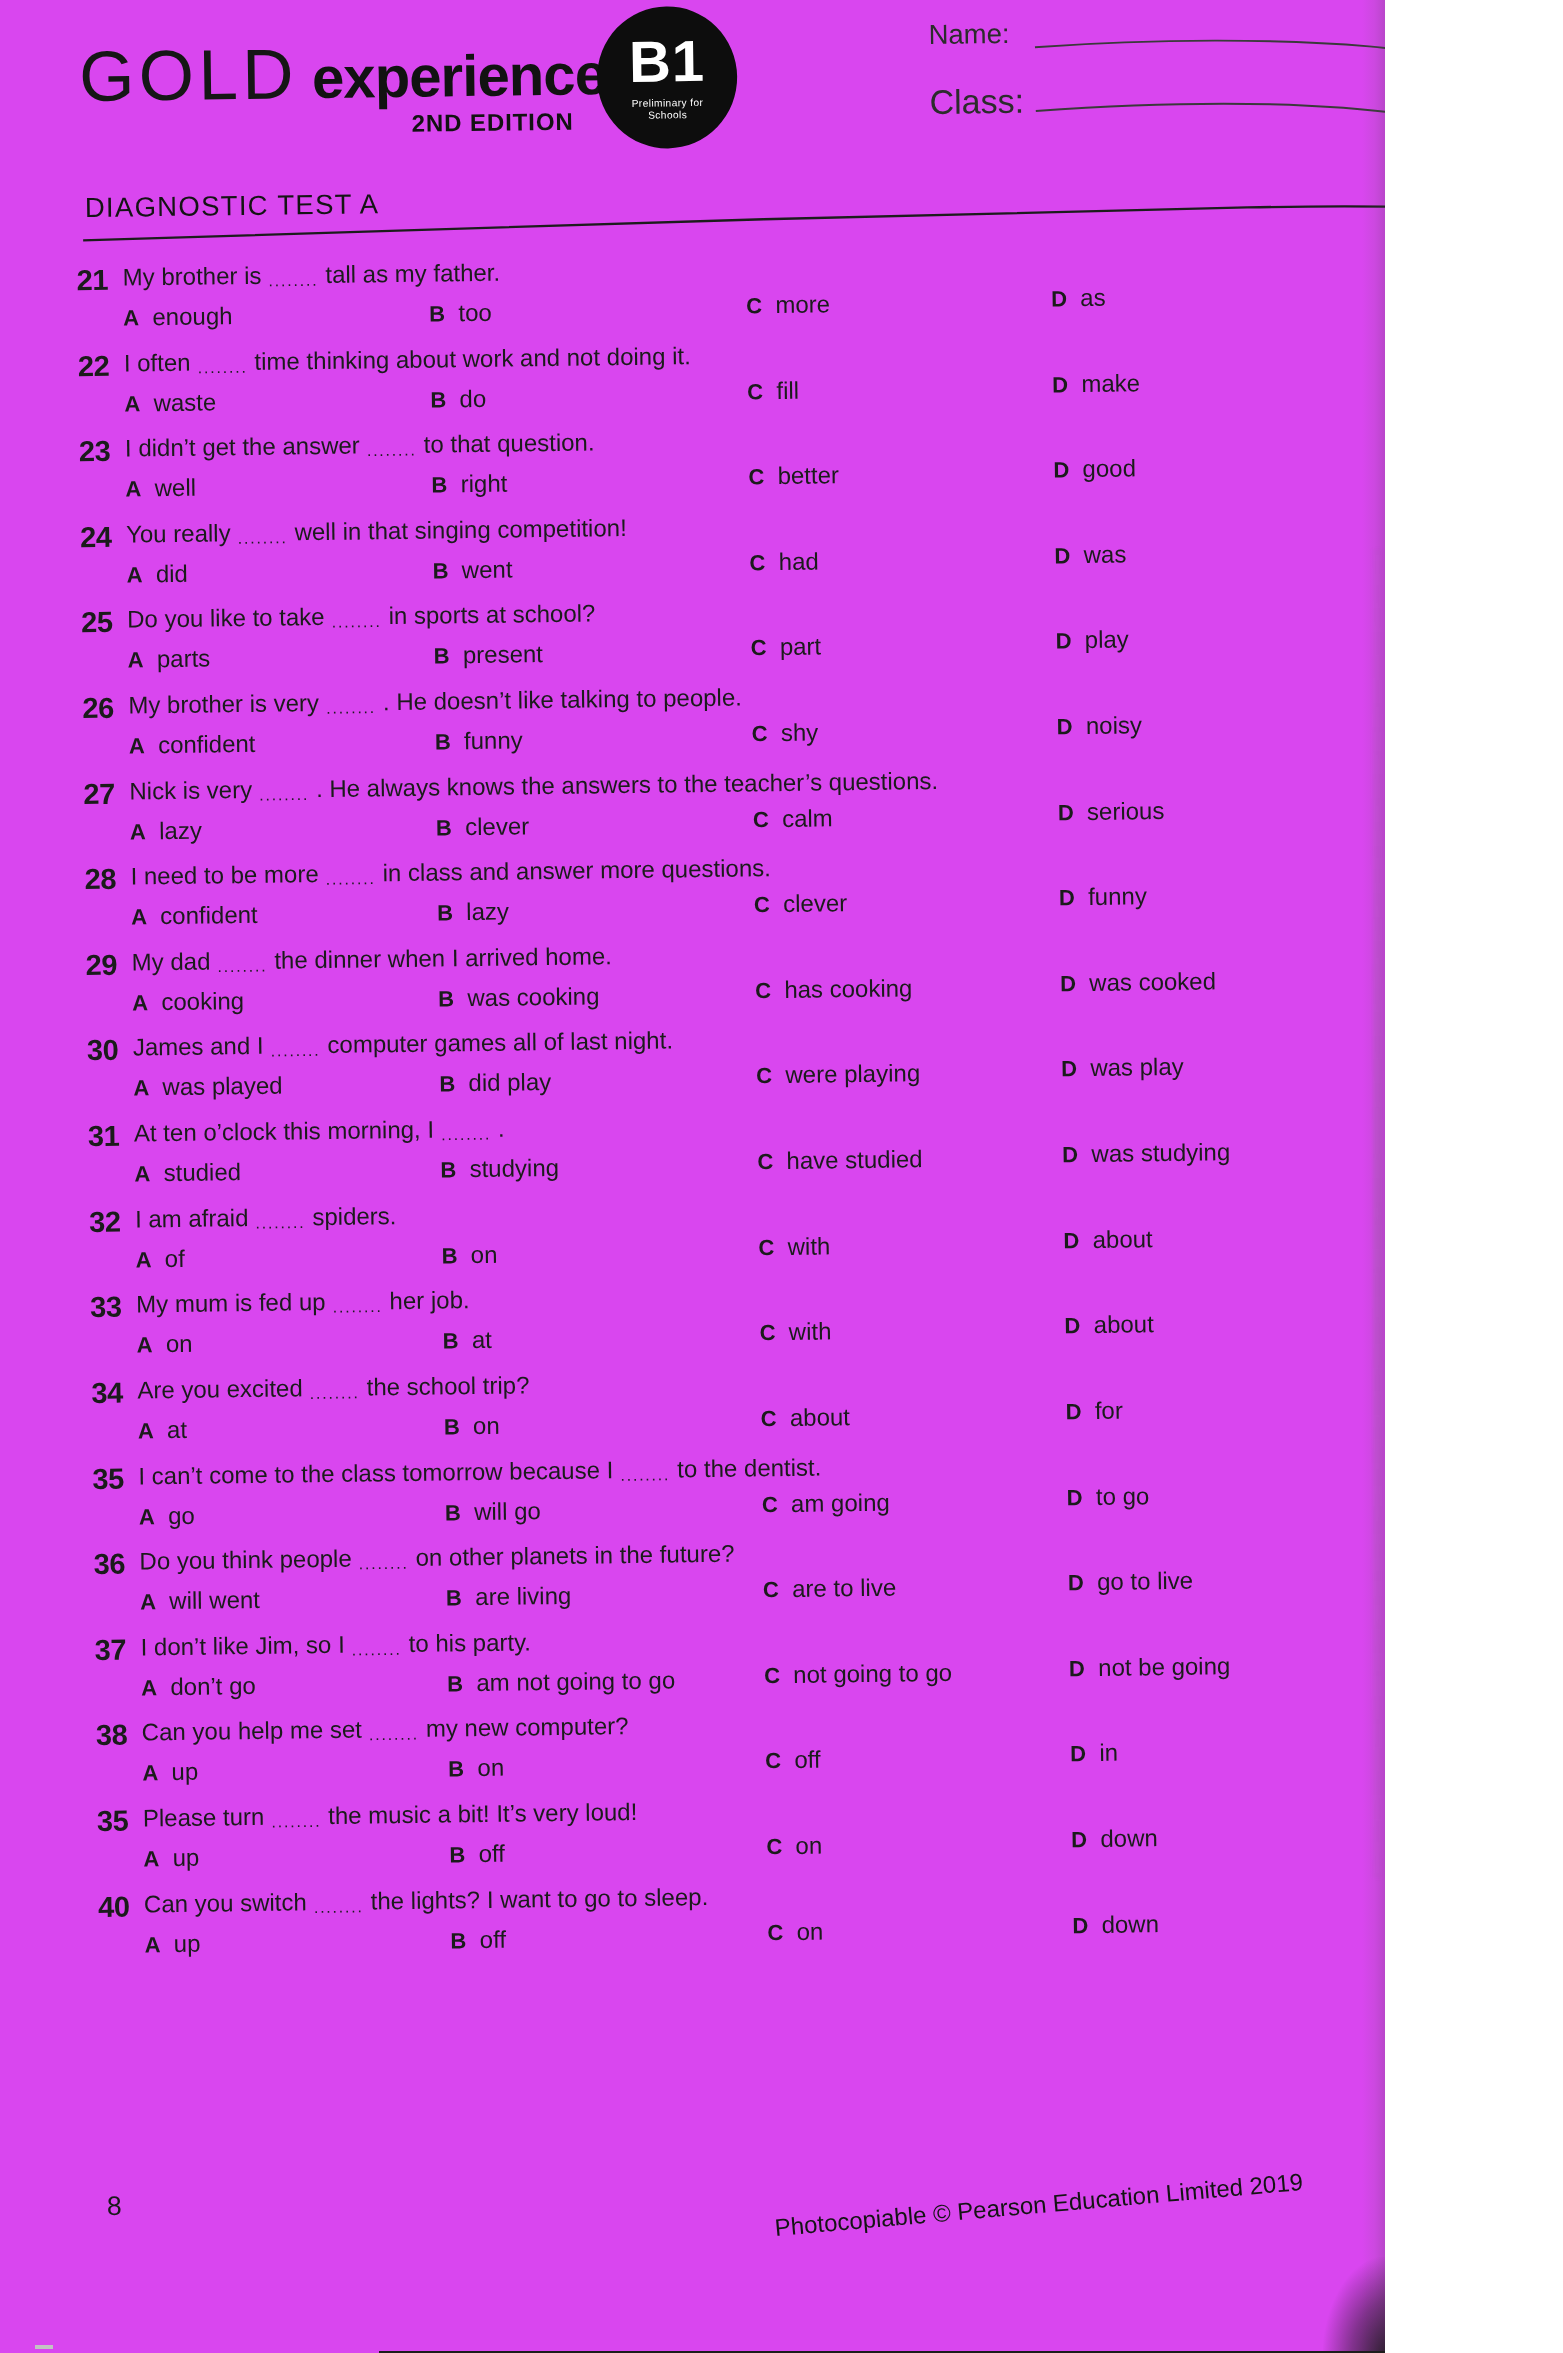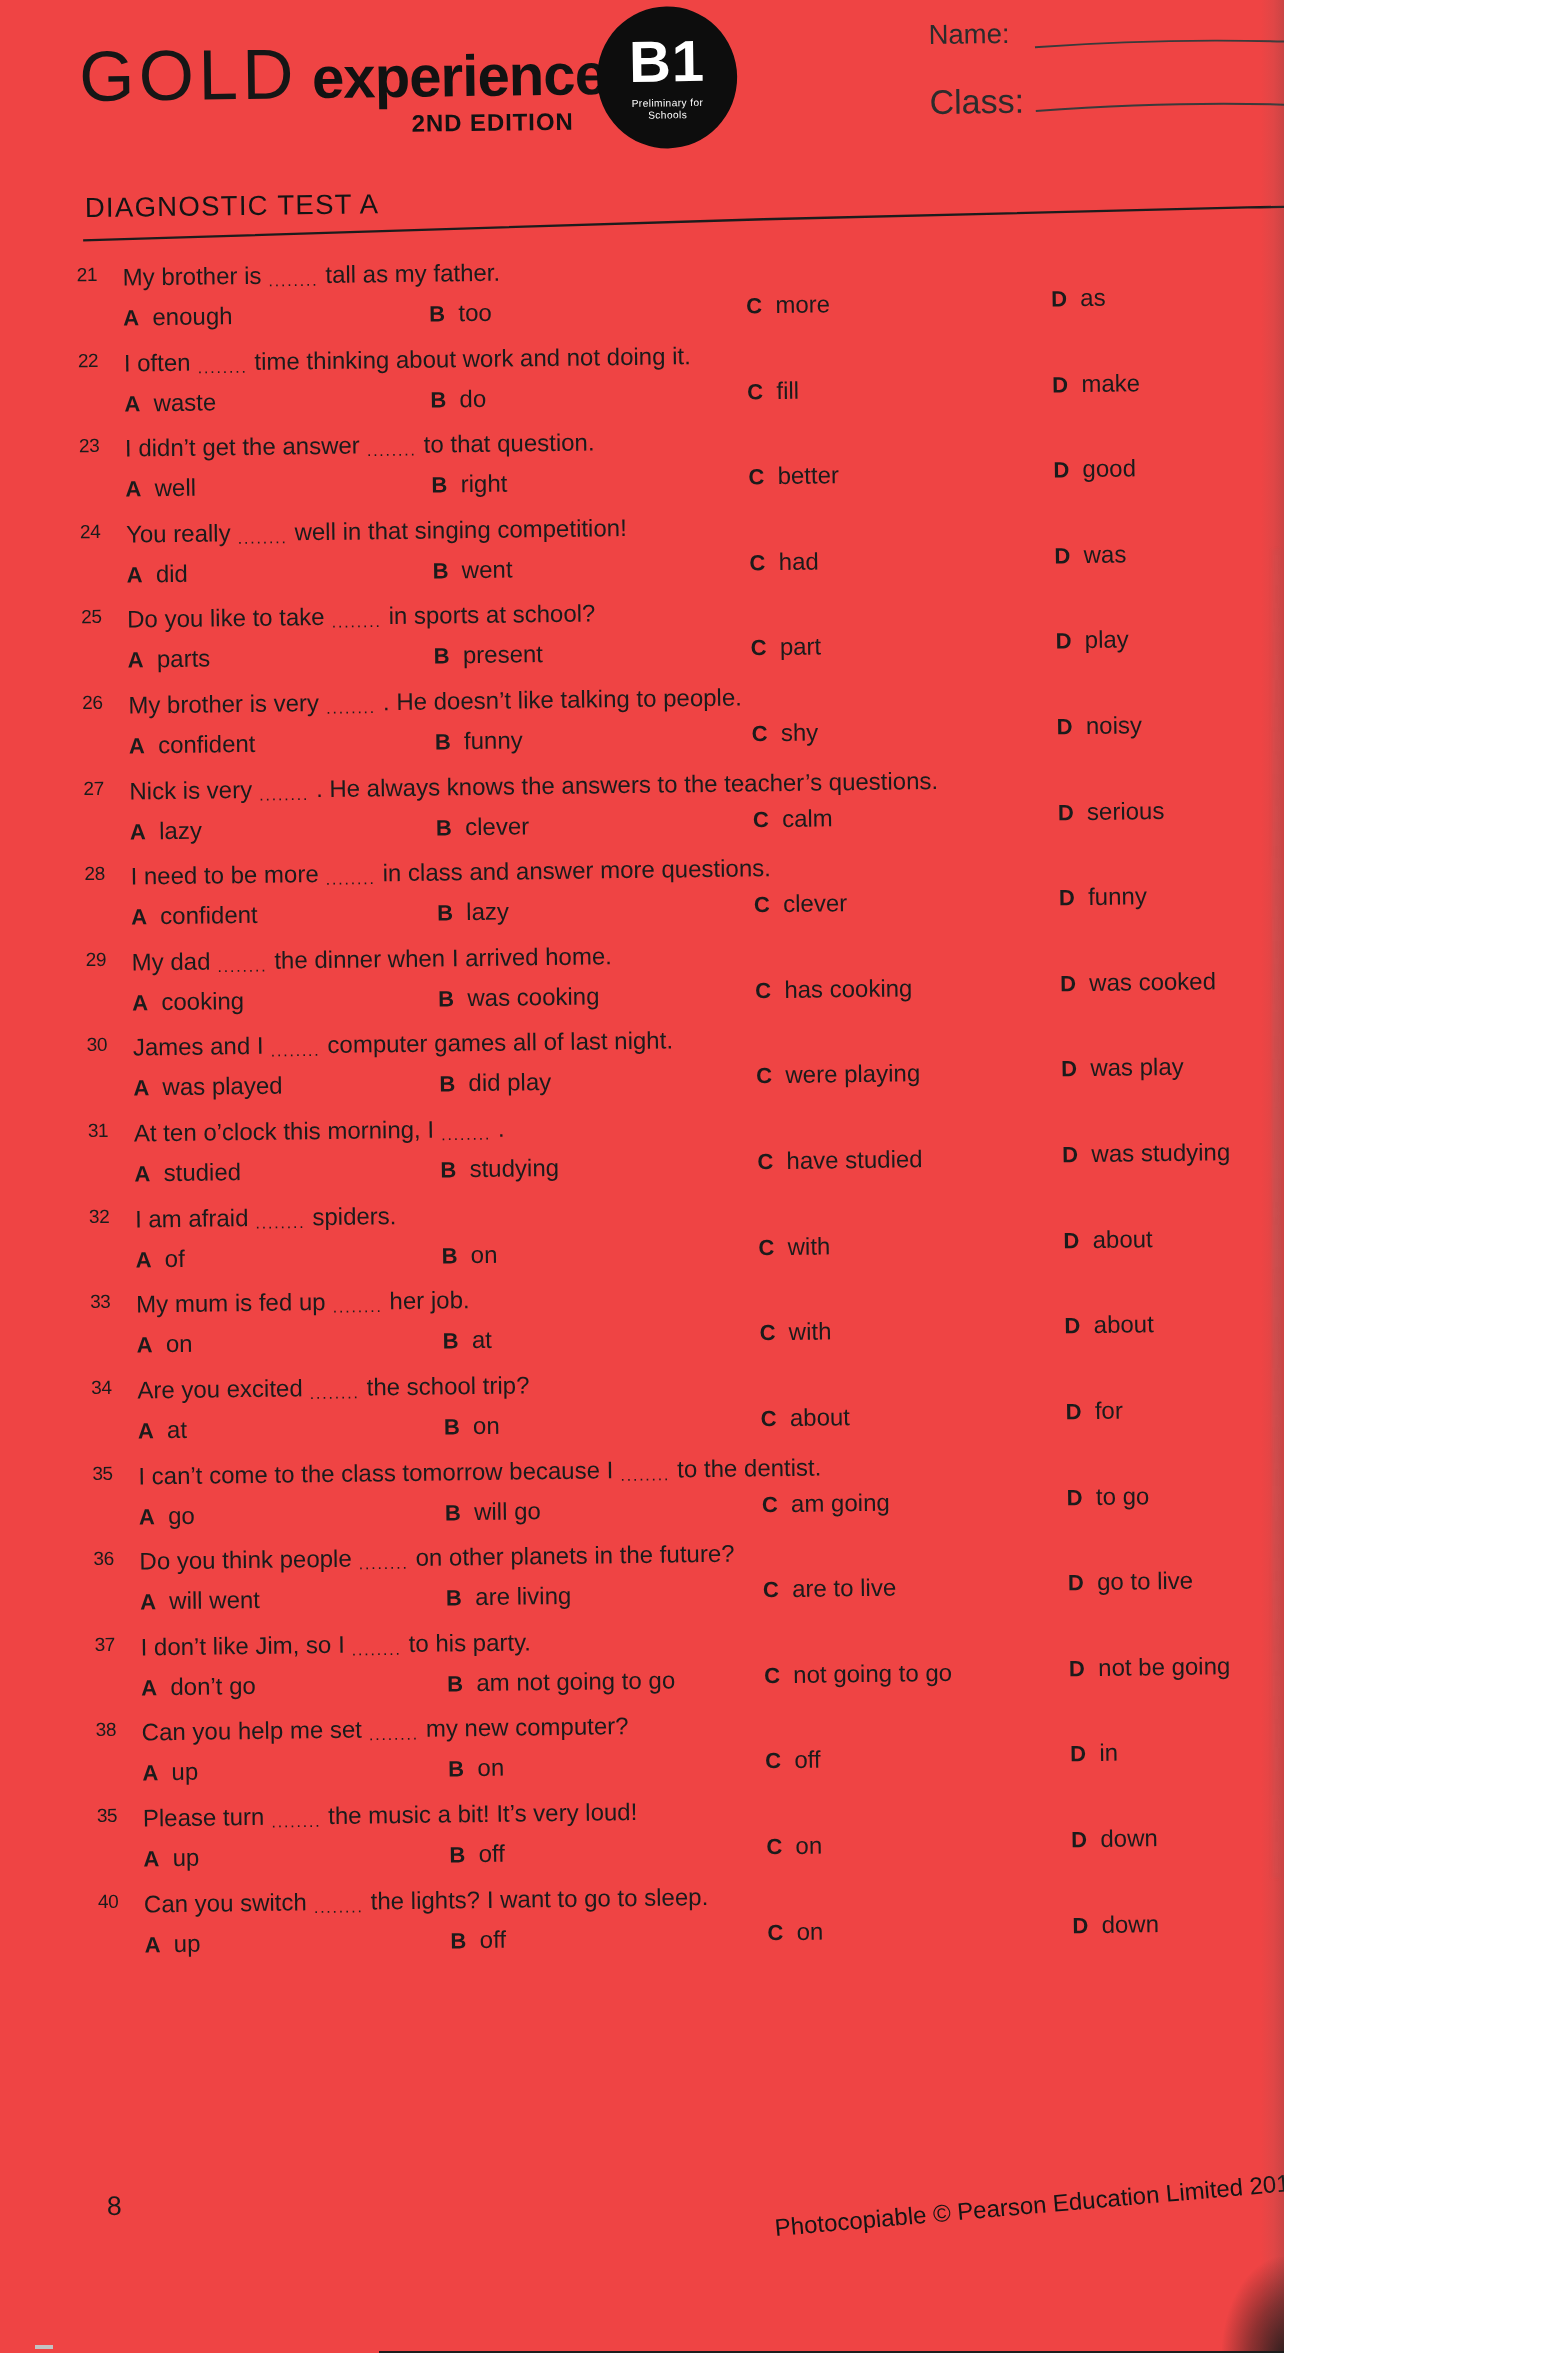--- a/index.html
+++ b/index.html
@@ -3,21 +3,21 @@
 <meta charset="utf-8">
 <style>
   html,body { margin:0; padding:0; }
   body {
     width:1563px; height:2354px;
     background:#ffffff;
     font-family:"Liberation Sans", sans-serif;
     color:#1b1b1b;
     overflow:hidden;
   }
-  .page { position:relative; width:1284px; height:2354px; background:#ef4444; overflow:hidden; }
+  .page { position:relative; width:1385px; height:2354px; background:#d946ef; overflow:hidden; }
 
   
   .right-edge {
     position:absolute; right:0; top:0; width:23px; height:100%;
     background:linear-gradient(to right, rgba(80,80,80,0) 0%, rgba(90,90,90,0.10) 55%, rgba(70,70,70,0.22) 100%);
   }
   .right-streak {
     position:absolute; right:3.5px; top:549px; width:8.9px; height:1329px;
     background:linear-gradient(to bottom, rgba(120,120,120,0.05), rgba(120,120,120,0.16), rgba(120,120,120,0.05));
     filter:blur(1.8px);
@@ -49,21 +49,21 @@
   .name-label  { position:absolute; left:942px; top:21px;  font-size:27.5px; color:#2c2c2c; }
   .class-label { position:absolute; left:942px; top:85px;  font-size:34px; color:#2c2c2c; }
 
   .test-title { position:absolute; left:96px; top:183px; font-size:27.5px; letter-spacing:1.3px; color:#141414; }
 
   .header-svg { position:absolute; left:0; top:0; width:1563px; height:266px; }
 
   
   .questions { position:absolute; left:0; top:255px; width:1563px; height:1719px; }
   .q { position:absolute; left:0; width:1563px; height:86px; }
-  .q-num  { position:absolute; left:87px;  top:0; font-size:19px; font-weight:normal; letter-spacing:-0.4px; }
+  .q-num  { position:absolute; left:87px;  top:0; font-size:29px; font-weight:bold; letter-spacing:-0.4px; }
   .q-text { position:absolute; left:133px; top:0; font-size:24px; white-space:nowrap; }
   .blank  { display:inline-block; font-size:16px; letter-spacing:1.8px; transform:translateY(2.7px); margin:0 7px; }
   .opt { position:absolute; top:40px; font-size:24px; white-space:nowrap; }
   .opt .letter { font-weight:bold; font-size:22px; margin-right:13.3px; }
   .opt-0 { left:133px; }
   .opt-1 { left:439px; }
   .opt-2 { left:756px;  top:36px; }
   .opt-3 { left:1061px; top:33px; }
 
   

